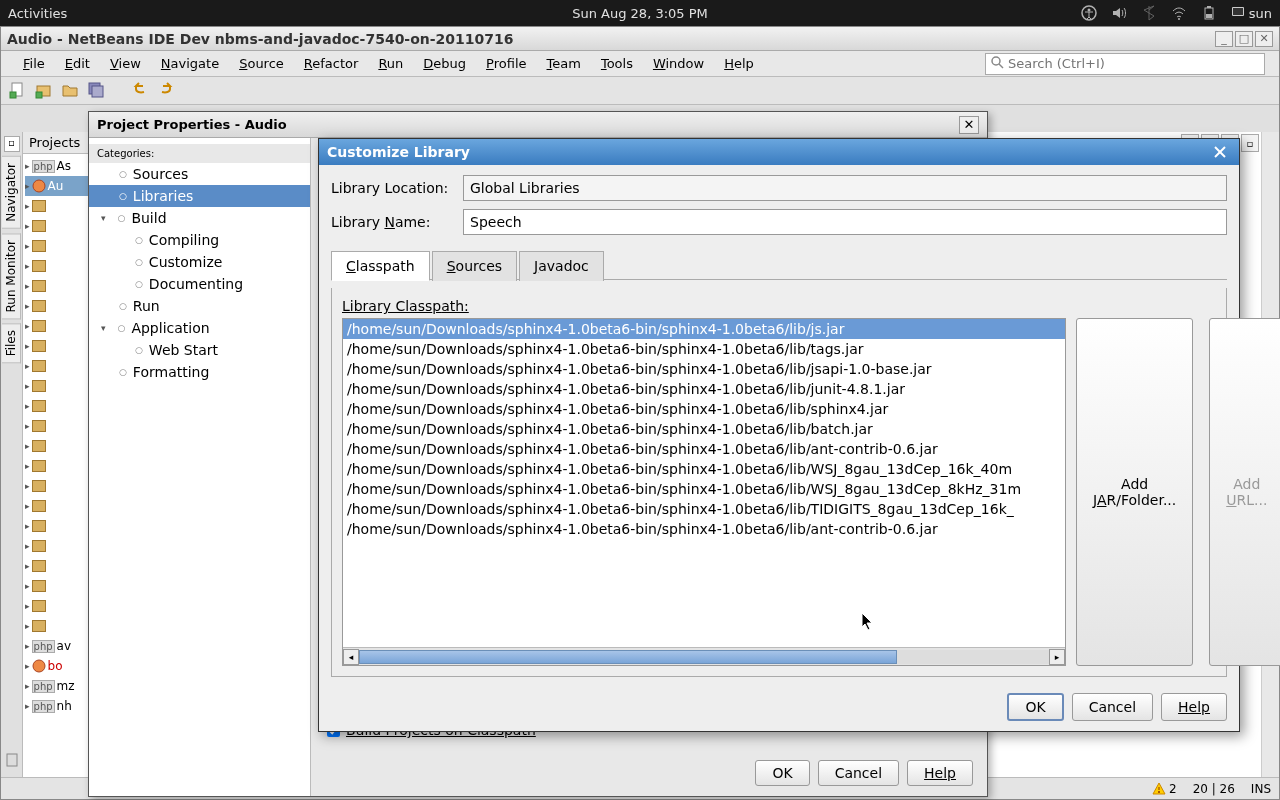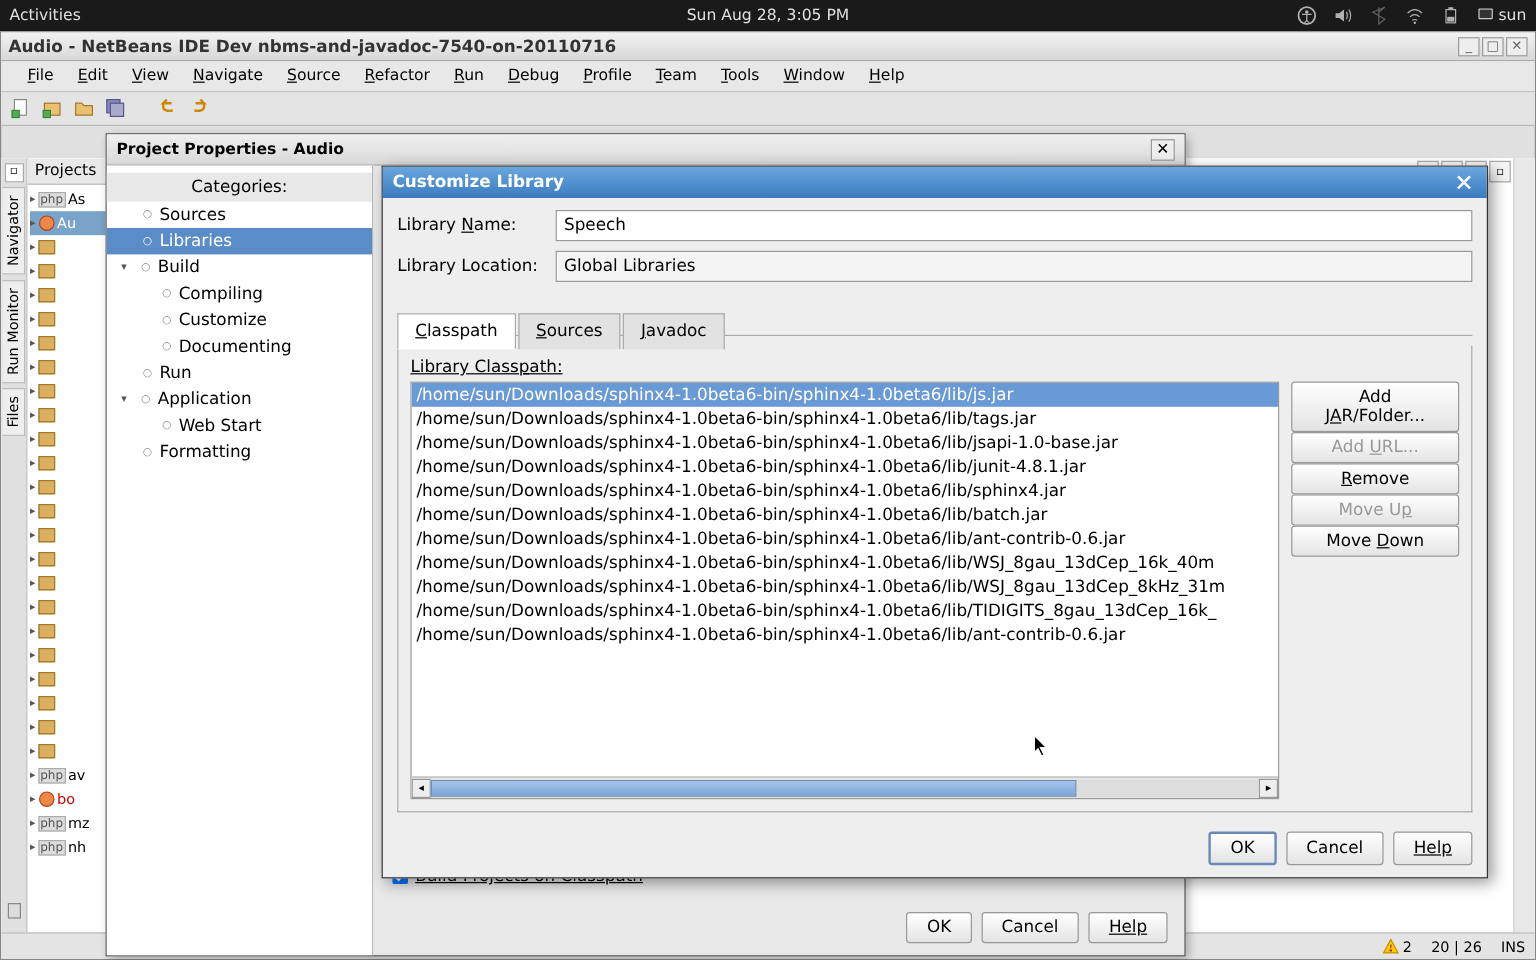--- a/index.html
+++ b/index.html
@@ -47,21 +47,21 @@
 
 .status-bar { position:absolute; bottom:0; left:0; right:0; height:22px; background:#e4e4e4; border-top:1px solid #bbb; display:flex; align-items:center; padding:0 8px; font-size:12px; gap:16px; }
 .status-bar .right { margin-left:auto; display:flex; gap:16px; align-items:center; }
 
 
 .pp-dialog { position:absolute; left:88px; top:111px; width:900px; height:686px; background:#e8e8e8; border:1px solid #555; box-shadow: 3px 3px 8px rgba(0,0,0,.3); }
 .pp-titlebar { height:26px; background:linear-gradient(#f0f0f0,#d8d8d8); display:flex; align-items:center; padding:0 8px; font-weight:bold; border-bottom:1px solid #aaa; }
 .pp-close { margin-left:auto; width:20px; height:18px; border:1px solid #999; background:#eee; display:flex; align-items:center; justify-content:center; }
 .pp-body { display:flex; height: calc(100% - 26px); }
 .pp-cat { width:222px; background:#fff; border-right:1px solid #bbb; padding:6px 0; }
-.pp-cat-label { padding: 4px 8px; font-size:14px; background:#e8e8e8;text-align:center; }
+.pp-cat-label { padding: 4px 8px; font-size:10px; background:#e8e8e8; }
 .pp-cat-item { padding: 3px 6px 3px 30px; font-size:14px; display:flex; align-items:center; gap:6px; }
 .pp-cat-item.sel { background:#5a8cc7; color:#fff; }
 .pp-cat-item .bullet { color:#888; font-size:9px; }
 .pp-cat-item.sel .bullet { color:#fff; }
 .pp-cat-item.child { padding-left:46px; }
 .pp-right { flex:1; position:relative; }
 .pp-bottom { position:absolute; bottom:10px; right:14px; display:flex; gap:8px; }
 .btn { padding: 4px 16px; border:1px solid #999; background:linear-gradient(#fff,#e4e4e4); border-radius:3px; font-size:14px; cursor:default; }
 .btn .ul { text-decoration:underline; }
 .pp-build-chk { position:absolute; bottom:58px; left:16px; display:flex; align-items:center; gap:6px; font-size:14px; }
@@ -72,38 +72,38 @@
 .cl-close { margin-left:auto; width:22px; height:22px; display:flex; align-items:center; justify-content:center; cursor:default; }
 .cl-close svg { stroke:#fff; stroke-width:2; }
 .cl-body { flex:1; padding:10px 12px; display:flex; flex-direction:column; gap:8px; }
 .cl-row { display:flex; align-items:center; gap:8px; }
 .cl-label { width:124px; font-size:14px; }
 .cl-label .ul { text-decoration:underline; }
 .cl-input { flex:1; height:26px; border:1px solid #999; background:#fff; padding:0 6px; font-size:14px; }
 .cl-input.ro { background:#f4f4f4; }
 
 .cl-tabs { display:flex; margin-top:6px; border-bottom:1px solid #aaa; }
-.cl-tab { padding:6px 14px; border:1px solid #aaa; border-bottom:none; background:#e2e2e2; margin-right:2px; font-size:14px; position:relative; top:12px; }
+.cl-tab { padding:6px 14px; border:1px solid #aaa; border-bottom:none; background:#e2e2e2; margin-right:2px; font-size:14px; position:relative; top:2px; }
 .cl-tab.active { background:#fff; border-bottom:1px solid #fff; }
 .cl-tab .ul { text-decoration:underline; }
 
 .cl-content { flex:1; border:1px solid #aaa; border-top:none; background:#eee; padding:10px; display:flex; flex-direction:column; }
 .cl-listlabel { font-size:14px; margin-bottom:4px;text-decoration:underline; }
 .cl-listlabel .ul { text-decoration:underline; }
 .cl-listwrap { flex:1; display:flex; gap:10px; }
 .cl-list { flex:1; border:1px solid #999; background:#fff; overflow:hidden; display:flex; flex-direction:column; }
 .cl-list-inner { flex:1; overflow:hidden; }
 .cl-list-row { padding:2px 4px; font-size:14px; font-family: "DejaVu Sans", Arial, sans-serif; white-space:nowrap; }
 .cl-list-row.sel { background:#6a9ad6; color:#fff; }
 .cl-hscroll { height:18px; border-top:1px solid #bbb; background:#e4e4e4; display:flex; align-items:center; }
 .cl-hscroll .arrow { width:16px; height:16px; border:1px solid #999; background:#eee; display:flex; align-items:center; justify-content:center; font-size:9px; }
 .cl-hscroll .track { flex:1; height:14px; background:#ddd; position:relative; }
 .cl-hscroll .thumb { position:absolute; left:0; width:78%; height:100%; background: linear-gradient(#a8c4e8,#7aa5d8); border:1px solid #6b8fb8; }
 
-.cl-btns { width:140px; display:flex; flex-direction:column; gap:0; }
+.cl-btns { width:140px; display:flex; flex-direction:row; gap:16px; }
 .cl-btns .btn { width:100%; text-align:center; }
 .cl-btns .btn.disabled { color:#999; }
 
 .cl-footer { display:flex; justify-content:flex-end; gap:8px; padding:6px 12px 10px; }
 
 
 .ul { text-decoration: underline; }
 
 
 .tri { font-size:9px; color:#555; }
@@ -179,20 +179,29 @@
       <span class="menu-item"><span class="ul">N</span>avigate</span>
       <span class="menu-item"><span class="ul">S</span>ource</span>
       <span class="menu-item"><span class="ul">R</span>efactor</span>
       <span class="menu-item"><span class="ul">R</span>un</span>
       <span class="menu-item"><span class="ul">D</span>ebug</span>
       <span class="menu-item"><span class="ul">P</span>rofile</span>
       <span class="menu-item"><span class="ul">T</span>eam</span>
       <span class="menu-item"><span class="ul">T</span>ools</span>
       <span class="menu-item"><span class="ul">W</span>indow</span>
       <span class="menu-item"><span class="ul">H</span>elp</span>
+      <div class="search-box">
+      <span style="margin-right:4px;">
+        <svg width="14" height="14" viewBox="0 0 14 14">
+            <circle cx="6" cy="6" r="4" stroke="#888" fill="none" stroke-width="1.5"></circle>
+            <line x1="9" y1="9" x2="13" y2="13" stroke="#888" stroke-width="1.5"></line>
+          </svg>
+      </span>
+      <input placeholder="Search (Ctrl+I)" style="">
+    </div>
   </div>
 
   <div class="toolbar">
     <span class="tb-icon"><svg width="18" height="18">
           <rect x="3" y="2" width="10" height="13" fill="#fff" stroke="#888"></rect>
           <rect x="1" y="11" width="6" height="6" fill="#5a5" stroke="#383"></rect>
         </svg></span>
     <span class="tb-icon"><svg width="18" height="18">
           <rect x="2" y="5" width="13" height="10" fill="#e8c070" stroke="#a07830"></rect>
           <rect x="1" y="11" width="6" height="6" fill="#5a5" stroke="#383"></rect>
@@ -473,26 +482,26 @@
     <span>Customize Library</span>
     <span class="cl-close">
       <svg width="14" height="14" viewBox="0 0 14 14">
           <line x1="2" y1="2" x2="12" y2="12"></line>
           <line x1="12" y1="2" x2="2" y2="12"></line>
         </svg>
     </span>
   </div>
   <div class="cl-body">
     <div class="cl-row">
+      <span class="cl-label">Library Location:</span>
+      <input class="cl-input ro" readonly="" value="Global Libraries" style="">
+    </div>
+    <div class="cl-row">
       <span class="cl-label">Library <span class="ul">N</span>ame:</span>
       <input class="cl-input" value="Speech" style="">
-    </div>
-    <div class="cl-row">
-      <span class="cl-label">Library Location:</span>
-      <input class="cl-input ro" readonly="" value="Global Libraries" style="">
     </div>
 
     <div class="cl-tabs">
       <div class="cl-tab active"><span class="ul">C</span>lasspath</div>
       <div class="cl-tab"><span class="ul">S</span>ources</div>
       <div class="cl-tab"><span class="ul">J</span>avadoc</div>
     </div>
 
     <div class="cl-content">
       <div class="cl-listlabel">Library Class<span class="ul">p</span>ath:</div>

